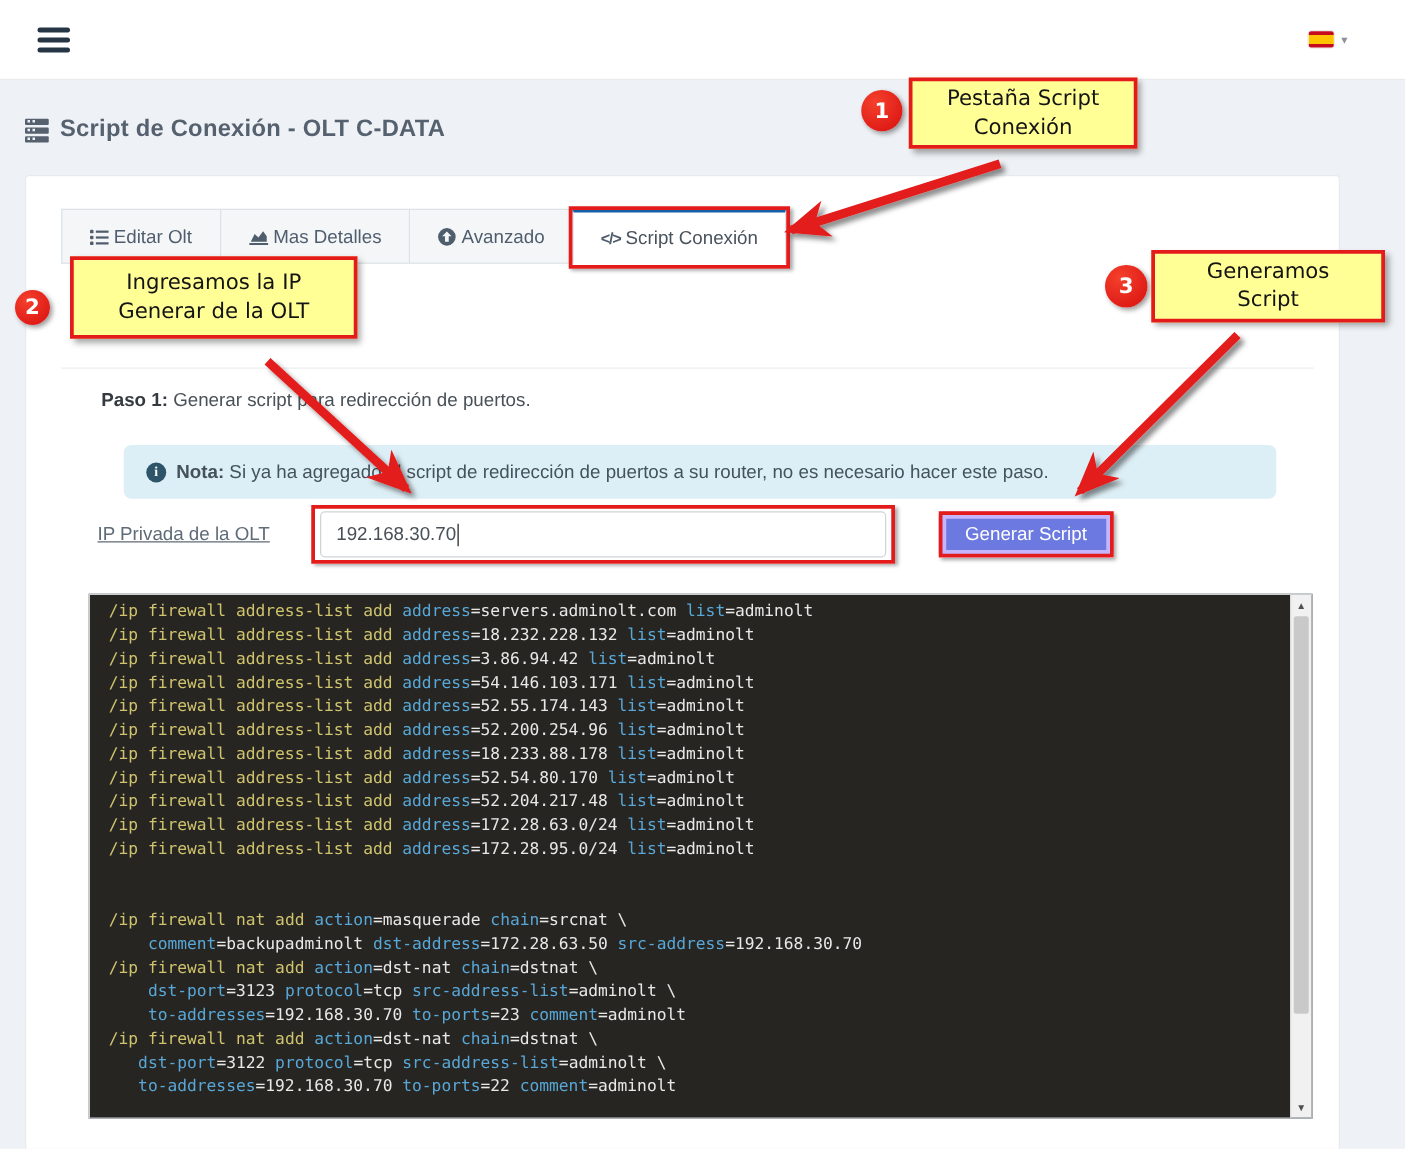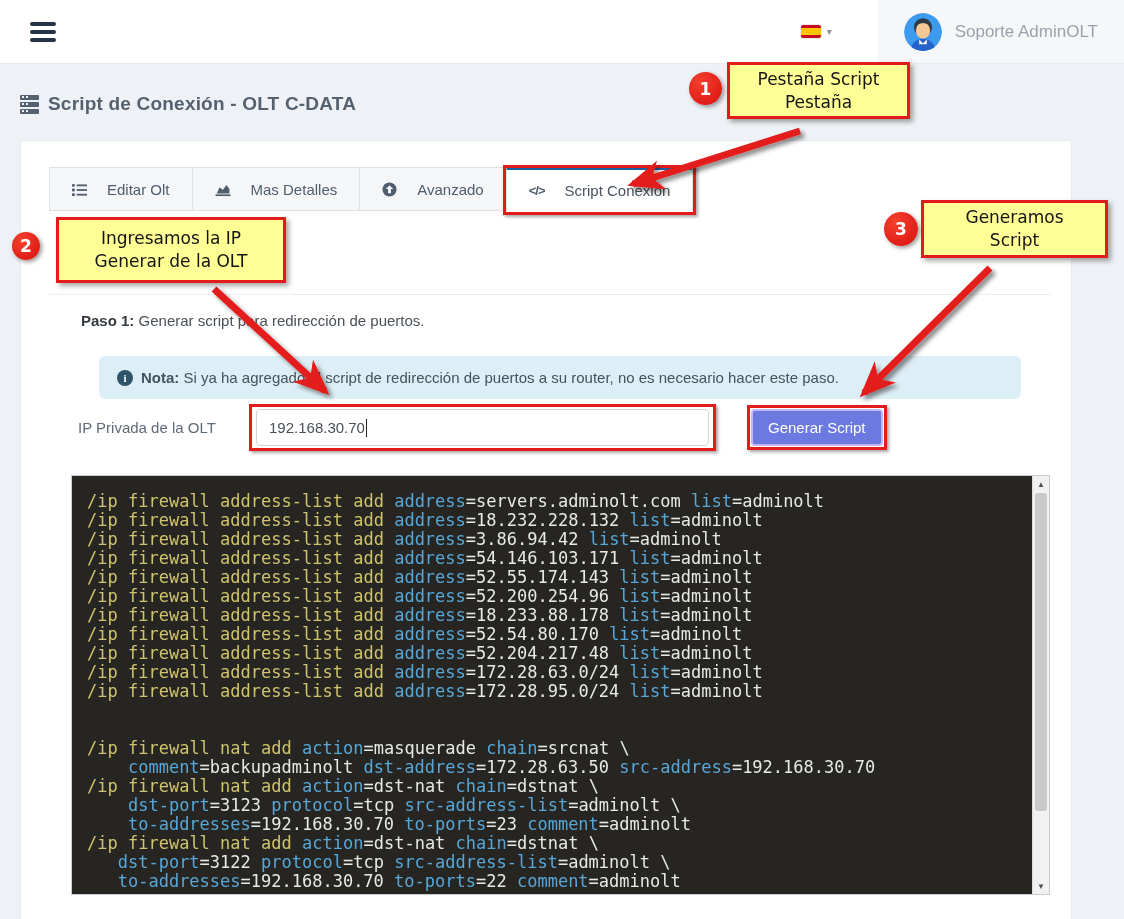--- a/index.html
+++ b/index.html
@@ -28,104 +28,91 @@
   .title-icon i { display:block; width:19px; height:5px; background:#566170; border-radius:1px; position:relative; }
   .title-icon i::after { content:""; position:absolute; left:2px; top:1.5px; width:2px; height:2px; background:#eef1f5; }
   .title-icon i::before { content:""; position:absolute; left:6px; top:1.5px; width:2px; height:2px; background:#eef1f5; }
 
   
   .card { position:absolute; left:20px; top:140px; width:1052px; height:900px;
           background:#ffffff; border:1px solid #e8ebee; border-radius:3px; padding-top:26px; }
 
   
   .tabs { display:flex; margin-left:28px; height:44px; }
-  .tab { display:flex; align-items:center; gap:20px; padding:0 22px; font-size:15px; color:#4f5d6d;
+  .tab { display:flex; align-items:center; gap:4px; padding:0 22px; font-size:15px; color:#4f5d6d;
          background:#f5f6f8; border:1px solid #dde2e6; border-right:none; cursor:pointer; white-space:nowrap; }
   .tab:last-child { border-right:1px solid #dde2e6; }
   .tab svg { flex:0 0 auto; }
   .tab.active { background:#ffffff; border-top:3px solid #1660a8; border-bottom:none; color:#49535e; position:relative; }
   .code-glyph { font-weight:700; font-size:13px; letter-spacing:-1px; color:#4f5d6d; }
   .red-outline { position:absolute; border:3px solid #e31b1b; box-shadow:2px 2px 3px rgba(0,0,0,.35); pointer-events:none; z-index:5; }
   .tab .red-outline { inset:-5px -4px -4px -4px; }
 
   
   .divider { height:1px; background:#eceef0; margin:83px 20px 0 28px; }
   .step-line { margin:17px 0 0 60px; font-size:15px; color:#495057; }
   .step-line b { color:#343a40; }
   .alert-info { margin:27px 50px 0 78px; background:#ddeff6; border-radius:6px; padding:13px 18px;
                 font-size:15px; color:#44525c; display:flex; align-items:center; gap:8px; }
   .info-icon { width:16px; height:16px; border-radius:50%; background:#2d5468; color:#ffffff;
                font-size:11px; font-weight:700; font-family:"Liberation Serif", serif;
                display:inline-flex; align-items:center; justify-content:center; flex:0 0 auto; }
   .form-row { margin:10px 0 0 57px; display:flex; align-items:center; }
-  .form-label { width:178px; font-size:15px; color:#5f6b77; }
+  .form-label { width:178px; font-size:15px; color:#5f6b77;text-decoration:underline; }
   .ip-input { position:relative; width:453px; height:37px; background:#ffffff; border:1px solid #d0d4d9; border-radius:4px;
               display:flex; align-items:center; padding:0 12px; font-size:15px; color:#495057; cursor:text; }
   .ip-input .red-outline { inset:-6px -8px; }
   .text-caret { display:inline-block; width:1px; height:18px; background:#222; margin-left:1px; }
   .btn-generate { position:relative; margin-left:42px; height:37px; padding:0 15px; background:#6b79e0; color:#ffffff;
-                  border:2px solid #c4b5fd; border-radius:4px; font-size:15px; font-family:inherit; cursor:pointer; }
+                  border:6px solid #c4b5fd; border-radius:4px; font-size:15px; font-family:inherit; cursor:pointer; }
   .btn-generate .red-outline { inset:-6px; }
 
   
   .code-wrap { margin:29px 21px 0 50px; height:420px; border:1px solid #c8cdd2; background:#262522; position:relative; }
   .code-pre { position:absolute; inset:0 17px 0 0; overflow:hidden; padding:4px 10px 10px 15px;
-              font-family:"DejaVu Sans Mono", monospace; font-size:17px; line-height:19px; white-space:pre;margin-top:12px; }
+              font-family:"DejaVu Sans Mono", monospace; font-size:13px; line-height:19px; white-space:pre; }
   .code-line { min-height:19px; }
   .cy { color:#cfc36d; }  
   .ck { color:#58a7d7; }  
   .cv { color:#e8e8e6; }  
   .scrollbar { position:absolute; top:0; right:0; width:17px; height:100%; background:#f1f1f1; border-left:1px solid #dcdcdc; }
   .sb-arrow { position:absolute; left:0; width:100%; height:16px; color:#505050; font-size:8px;
               display:flex; align-items:center; justify-content:center; cursor:pointer; }
   .sb-up { top:0; } .sb-down { bottom:0; }
   .sb-thumb { position:absolute; left:2px; right:2px; top:17px; height:76%; background:#c9c9c9; border-radius:2px; cursor:grab; }
 
   
   .anno { position:absolute; z-index:10; pointer-events:none; }
   .callout { background:#ffff96; border:3px solid #e31b1b; box-shadow:3px 3px 5px rgba(0,0,0,.35);
              display:flex; flex-direction:column; justify-content:center;
              font-family:"DejaVu Sans", sans-serif; font-size:17px; color:#141414; line-height:23px; text-align:center; }
   .num-circle { border-radius:50%; background:radial-gradient(circle at 35% 30%, #f4402c, #d80f0f);
                 box-shadow:2px 2px 4px rgba(0,0,0,.4); color:#ffffff; font-weight:700; font-size:17px;
                 display:flex; align-items:center; justify-content:center; font-family:"DejaVu Sans", sans-serif; }
   #callout-1 { left:727px; top:62px;  width:183px; height:57px; }
   #circle-1  { left:689px; top:72px;  width:33px;  height:33px; }
-  #callout-2 { left:56px;  top:217px; width:230px; height:66px; }
+  #callout-2 { left:56px;  top:205px; width:230px; height:66px; }
   #circle-2  { left:12px;  top:232px; width:28px;  height:28px; }
   #callout-3 { left:921px; top:200px; width:187px; height:58px; }
   #circle-3  { left:884px; top:212px; width:34px;  height:34px; }
   #arrow-layer { position:absolute; inset:0; width:1124px; height:919px; z-index:9; pointer-events:none; }
 </style>
 </head>
 <body>
 
 <header class="navbar">
   <div class="hamburger">
     <span></span>
       <span></span>
       <span></span>
   </div>
   <div class="nav-right">
     <div class="lang-dd">
       <span class="flag"></span>
       <span class="caret">▾</span>
-    </div>
-    <div class="user-panel">
-      <span class="avatar">
-        <svg width="38" height="38" viewBox="0 0 40 40">
-          <circle cx="20" cy="20" r="20" fill="#3d9bef"></circle>
-          <circle cx="20" cy="15" r="9.5" fill="#2e3a46"></circle>
-          <ellipse cx="20" cy="18.5" rx="7.5" ry="8.5" fill="#f3c895"></ellipse>
-          <path d="M12 14 q8 -7 16 0 l0 -3 q-8 -8 -16 0 z" fill="#2e3a46"></path>
-          <path d="M7 40 a13 13 0 0 1 26 0 z" fill="#2563c9"></path>
-          <path d="M16 28 l4 4 4 -4 0 5 -8 0 z" fill="#ffffff"></path>
-        </svg>
-      </span>
-      <span class="user-name">Soporte AdminOLT</span>
     </div>
   </div>
 </header>
 
 <div class="page-header">
   <span class="title-icon">
       <i></i>
       <i></i>
       <i></i>
     </span>
@@ -211,21 +198,21 @@
   <g filter="url(#ashadow)" stroke="#e31b1b" stroke-width="7">
     <line x1="800" y1="131" x2="633" y2="184" marker-end="url(#ah)"></line>
     <line x1="214" y1="289" x2="325" y2="391" marker-end="url(#ah)"></line>
     <line x1="990" y1="268" x2="864" y2="393" marker-end="url(#ah)"></line>
   </g>
 </svg>
 
 <div class="anno num-circle" id="circle-1">1</div>
 <div class="anno callout" id="callout-1">
   <span>Pestaña Script</span>
-  <span>Pestaña</span>
+  <span>Conexión</span>
 </div>
 
 <div class="anno num-circle" id="circle-2">2</div>
 <div class="anno callout" id="callout-2">
   <span>Ingresamos la IP</span>
   <span>Generar de la OLT</span>
 </div>
 
 <div class="anno num-circle" id="circle-3">3</div>
 <div class="anno callout" id="callout-3">

